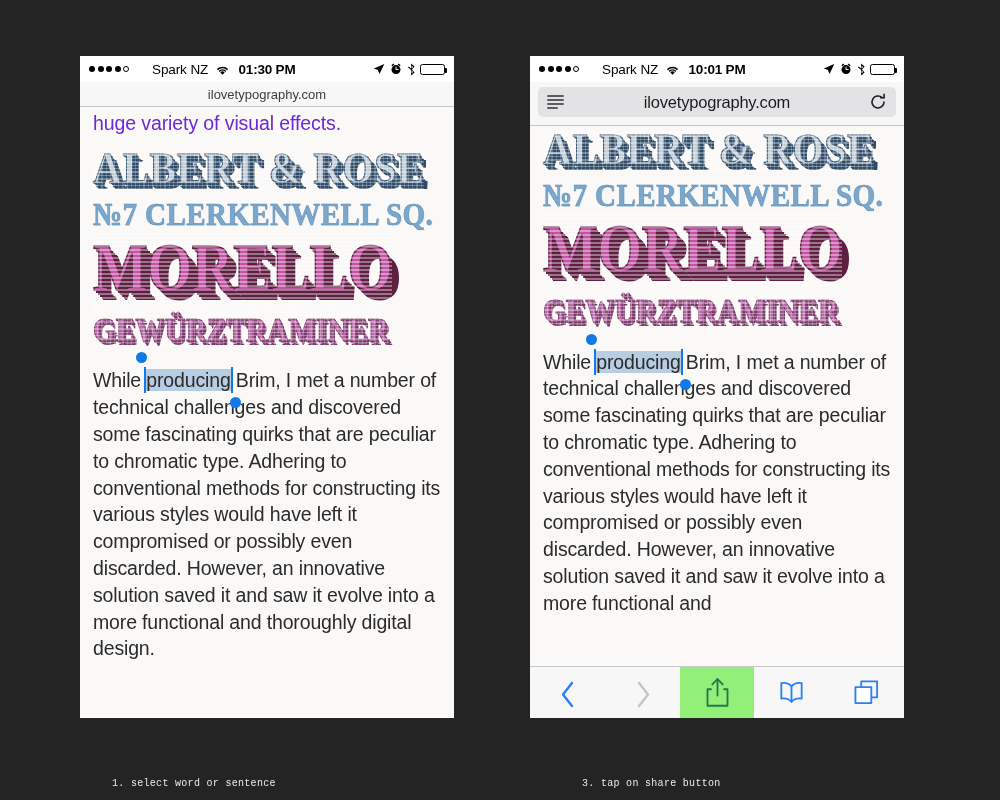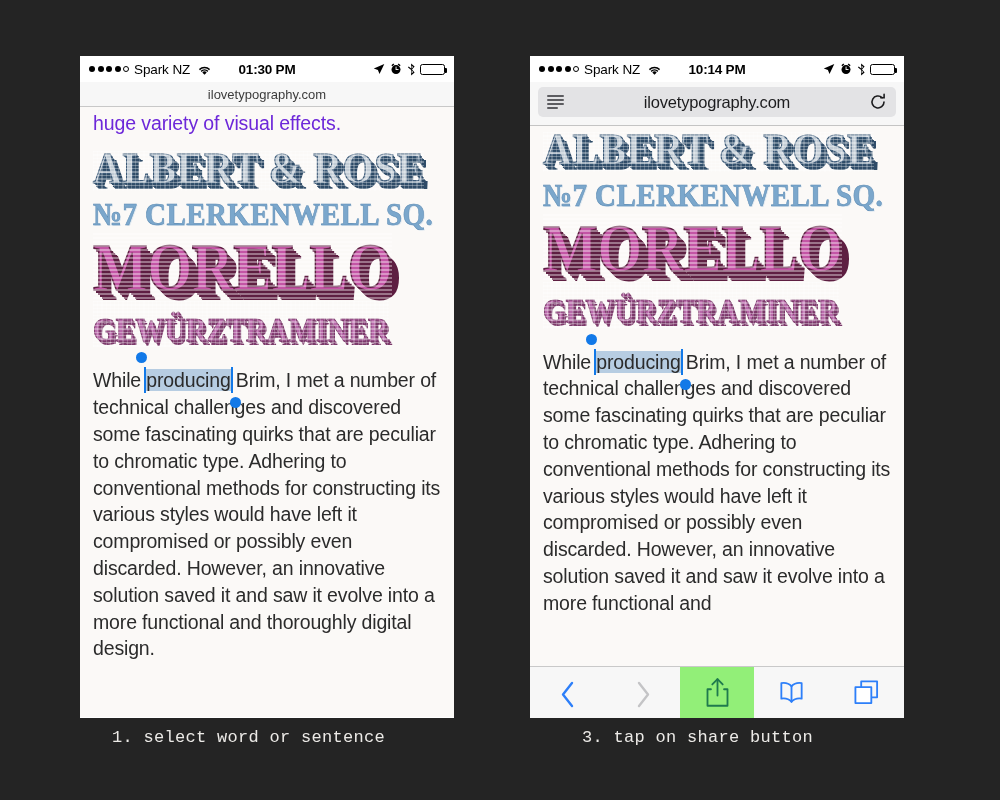--- a/index.html
+++ b/index.html
@@ -26,21 +26,21 @@
     height: 26px; background: #ffffff;
     display: flex; align-items: center;
     padding: 0 9px;
     position: relative;
     font-size: 13.5px; color: #000;
   }
   .sb-left { display: flex; align-items: center; gap: 5px; }
   .dots { display: flex; align-items: center; gap: 2.5px; }
   .dot { width: 6px; height: 6px; border-radius: 50%; background: #000; }
   .dot.hollow { background: transparent; border: 1.2px solid #000; width: 6px; height: 6px; }
-  .carrier { font-size: 13.5px; font-weight: 400; letter-spacing: -0.1px; }
+  .carrier { font-size: 13.5px; font-weight: 400; letter-spacing: -0.1px; margin-left: 18px; }
   .wifi { width: 15px; height: 11px; position: relative; margin-left: 2px; }
   .sb-time {
     position: absolute; left: 0; right: 0; text-align: center;
     font-size: 13.5px; font-weight: 700; letter-spacing: -0.2px;
   }
   .sb-right {
     margin-left: auto; display: flex; align-items: center; gap: 5px;
   }
   .loc-arrow { width: 12px; height: 12px; }
   .alarm { width: 12px; height: 12px; }
@@ -187,23 +187,23 @@
     display: flex; align-items: stretch;
   }
   .tb-btn {
     flex: 1; display: flex; align-items: center; justify-content: center;
   }
   .tb-btn.highlight { background: #92ef78; flex: 0 0 74px; }
   .chev { width: 16px; height: 27px; }
 
   
   .caption {
-    position: absolute; top: 728px;
+    position: absolute; top: 778px;
     font-family: "Liberation Mono", monospace;
-    font-size: 17px; color: #eceae7; letter-spacing: 0.3px;
+    font-size: 10px; color: #eceae7; letter-spacing: 0.3px;
     white-space: nowrap;
   }
   #caption-1 { left: 112px; }
   #caption-2 { left: 582px; }
 </style>
 </head>
 <body>
 
 <div class="stage">
 
@@ -289,21 +289,21 @@
         </div>
         <span class="carrier">Spark NZ</span>
         <span class="wifi">
           <svg viewBox="0 0 16 12" width="15" height="11">
               <path d="M8 10.6 5.6 8.1a3.4 3.4 0 0 1 4.8 0L8 10.6z" fill="#000"></path>
               <path d="M3.8 6.3a6 6 0 0 1 8.4 0l-1.1 1.2a4.4 4.4 0 0 0-6.2 0L3.8 6.3z" fill="#000"></path>
               <path d="M1.9 4.4a8.7 8.7 0 0 1 12.2 0L13 5.6a7.1 7.1 0 0 0-10 0L1.9 4.4z" fill="#000"></path>
             </svg>
         </span>
       </div>
-      <div class="sb-time">10:14 PM</div>
+      <div class="sb-time">10:01 PM</div>
       <div class="sb-right">
         <span class="loc-arrow">
           <svg viewBox="0 0 12 12" width="12" height="12">
               <path d="M11.3 1 .8 5.6l4.1 1.5 1.6 4L11.3 1z" fill="#000"></path>
             </svg>
         </span>
         <span class="alarm">
           <svg viewBox="0 0 12 12" width="12" height="12">
               <circle cx="6" cy="6.6" r="4.5" fill="#000"></circle>
               <rect x="5.6" y="3.6" width="0.9" height="3.3" fill="#fff"></rect>

